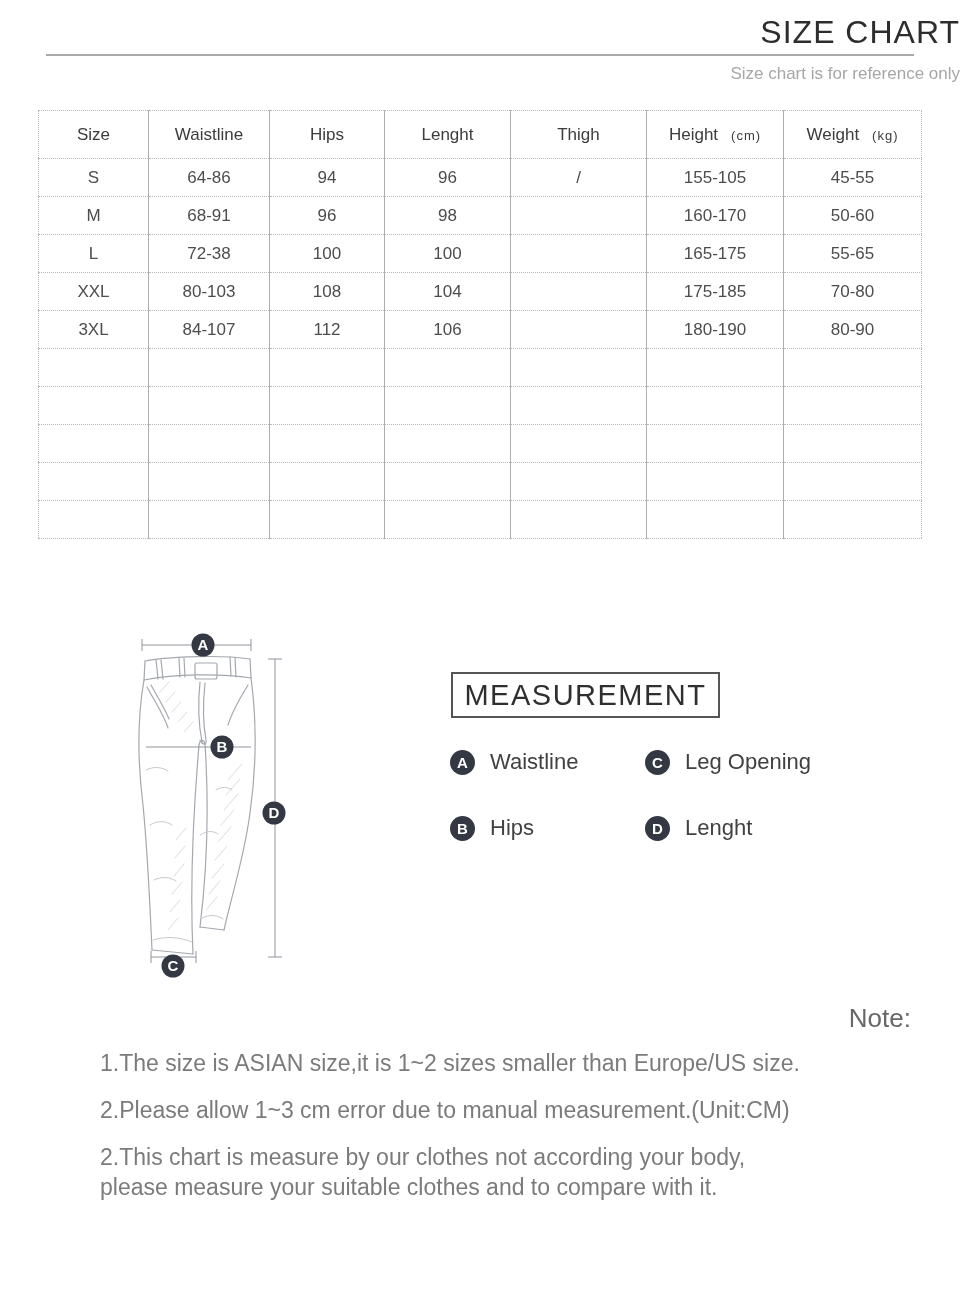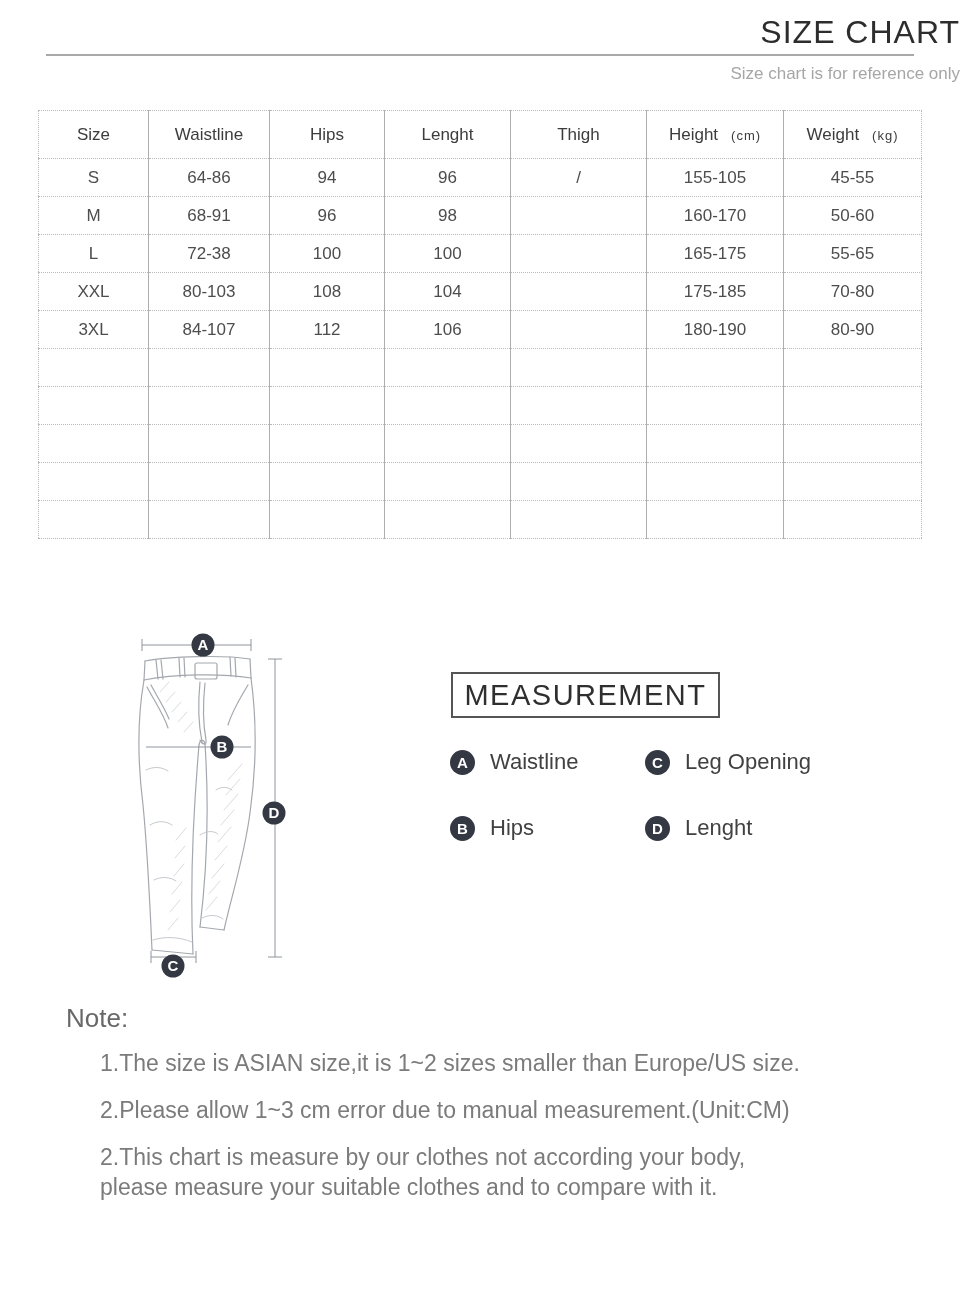--- a/index.html
+++ b/index.html
@@ -35,21 +35,21 @@
   .legend-c{left:645px;top:749px;}
   .legend-b{left:450px;top:815px;}
   .legend-d{left:645px;top:815px;}
   .badge{width:25px;height:25px;border-radius:50%;background:#343843;color:#fff;
          font-size:15px;font-weight:700;display:flex;align-items:center;justify-content:center;
          flex:0 0 auto;}
   .legend-label{font-size:22px;color:#414141;}
 
   
   .notes{position:absolute;left:66px;top:1003px;width:845px;}
-  .notes h2{margin:0 0 14px 0;font-size:26px;font-weight:400;color:#686868;}
+  .notes h2{margin:0 0 14px 0;font-size:26px;font-weight:400;color:#686868;text-align:right;}
   .note{margin:0 0 17px 34px;font-size:23px;line-height:30px;color:#7b7b7b;}
   .note span{display:block;}
 </style>
 </head>
 <body>
 
 <div class="page">
 
   <h1 class="title">SIZE CHART</h1>
   <div class="divider"></div>

